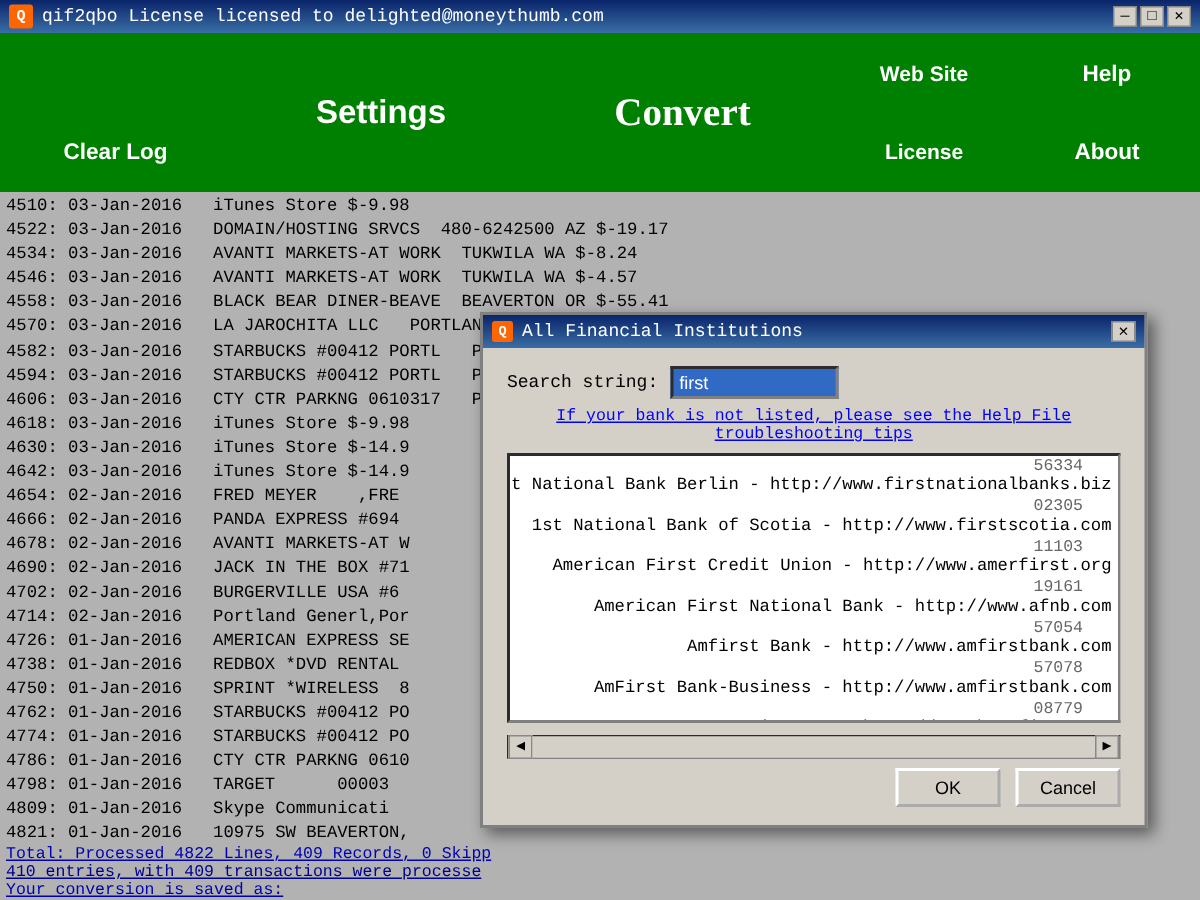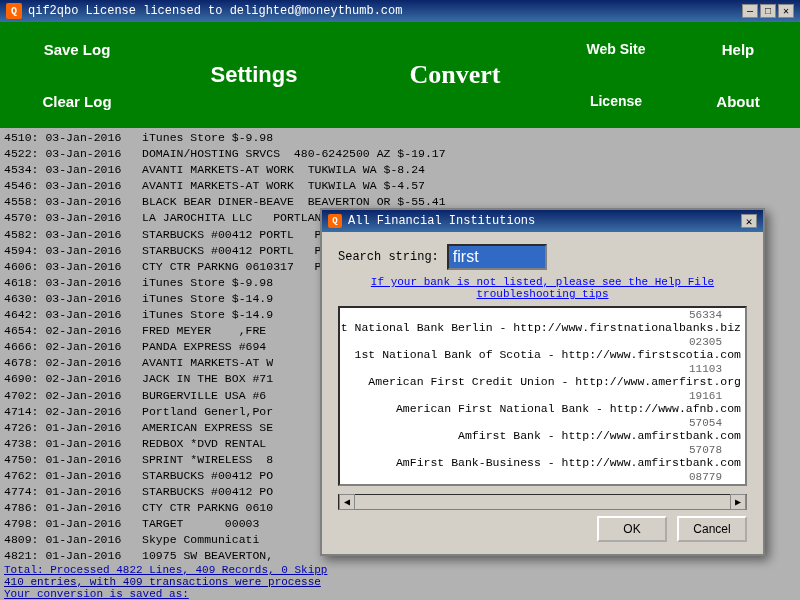--- a/index.html
+++ b/index.html
@@ -120,23 +120,23 @@
     .search-row {
       display: flex;
       align-items: center;
       gap: 8px;
       margin-bottom: 6px;
     }
     .search-label { font-size: 12px; }
     .search-input {
       border: 2px inset #808080;
       padding: 2px 4px;
-      font-size: 16px;
+      font-size: 12px;
       background: white;
-      width: 100px;
+      width: 112px;
       color: #000;
     }
     .search-input-highlighted {
       background: #316ac5;
       color: white;
     }
 
     .help-link { color: #0000ff; font-size: 11px; text-decoration: underline; cursor: pointer; margin-bottom: 6px; text-align: center; display: block; }
 
     .bank-list-container {
@@ -200,21 +200,20 @@
     <span>qif2qbo License licensed to delighted@moneythumb.com</span>
   </div>
   <div class="title-bar-controls">
     <div class="title-bar-btn">—</div>
     <div class="title-bar-btn">□</div>
     <div class="title-bar-btn">✕</div>
   </div>
 </div>
 
 <div class="toolbar">
-  <button class="toolbar-btn save-log">Save Log</button>
   <button class="toolbar-btn clear-log">Clear Log</button>
   <button class="toolbar-btn settings">Settings</button>
   <button class="toolbar-btn convert">Convert</button>
   <button class="toolbar-btn website">Web Site</button>
   <button class="toolbar-btn help">Help</button>
   <button class="toolbar-btn license">License</button>
   <button class="toolbar-btn about">About</button>
 </div>
 
 <div class="main-content">

